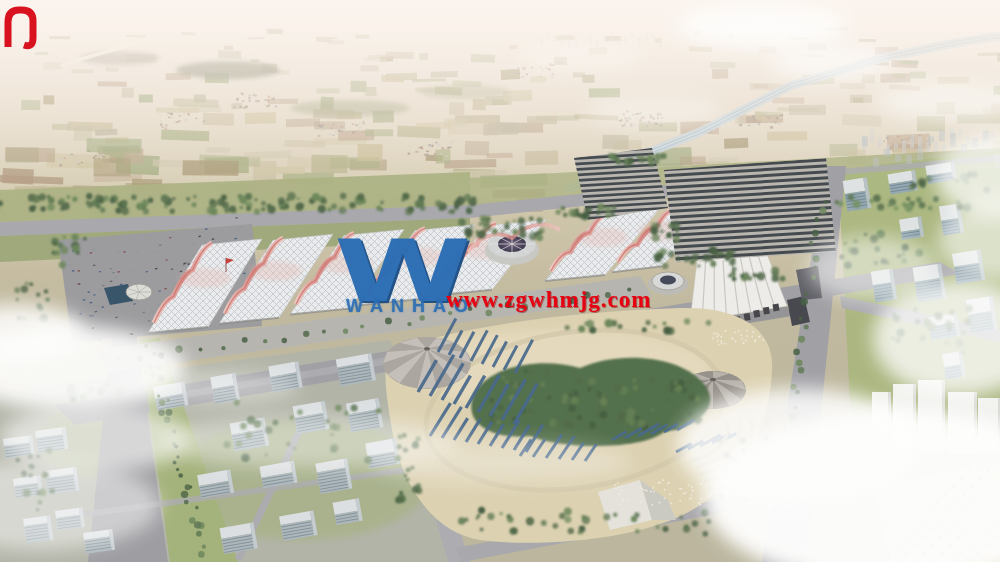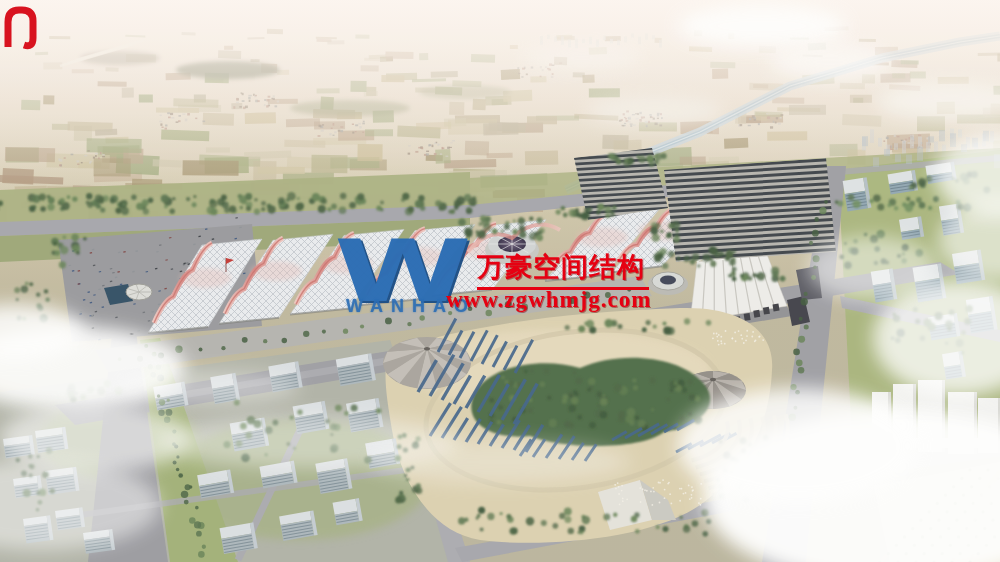--- a/index.html
+++ b/index.html
@@ -2139,16 +2139,15 @@
     <rect width="1000" height="562" fill="#f6efe7" opacity=".07"></rect>
   </g>
 </svg>
 
 <div class="wm">
   <div class="logo-w">W</div>
   <svg class="logo-mono" width="42" height="50">
     <path d="M8 47 L8 22 Q8 10 19 10 L22 10 Q33 10 33 21 L33 38 Q33 48 24 45" fill="none" stroke="#d8131f" stroke-width="7"></path>
   </svg>
   <div class="logo-text">WANHAO</div>
-  <div class="wm-cn">万豪空间结构</div>
   <div class="wm-url">www.zgwhmjg.com</div>
 </div>
 </div>
 
 </body></html>

